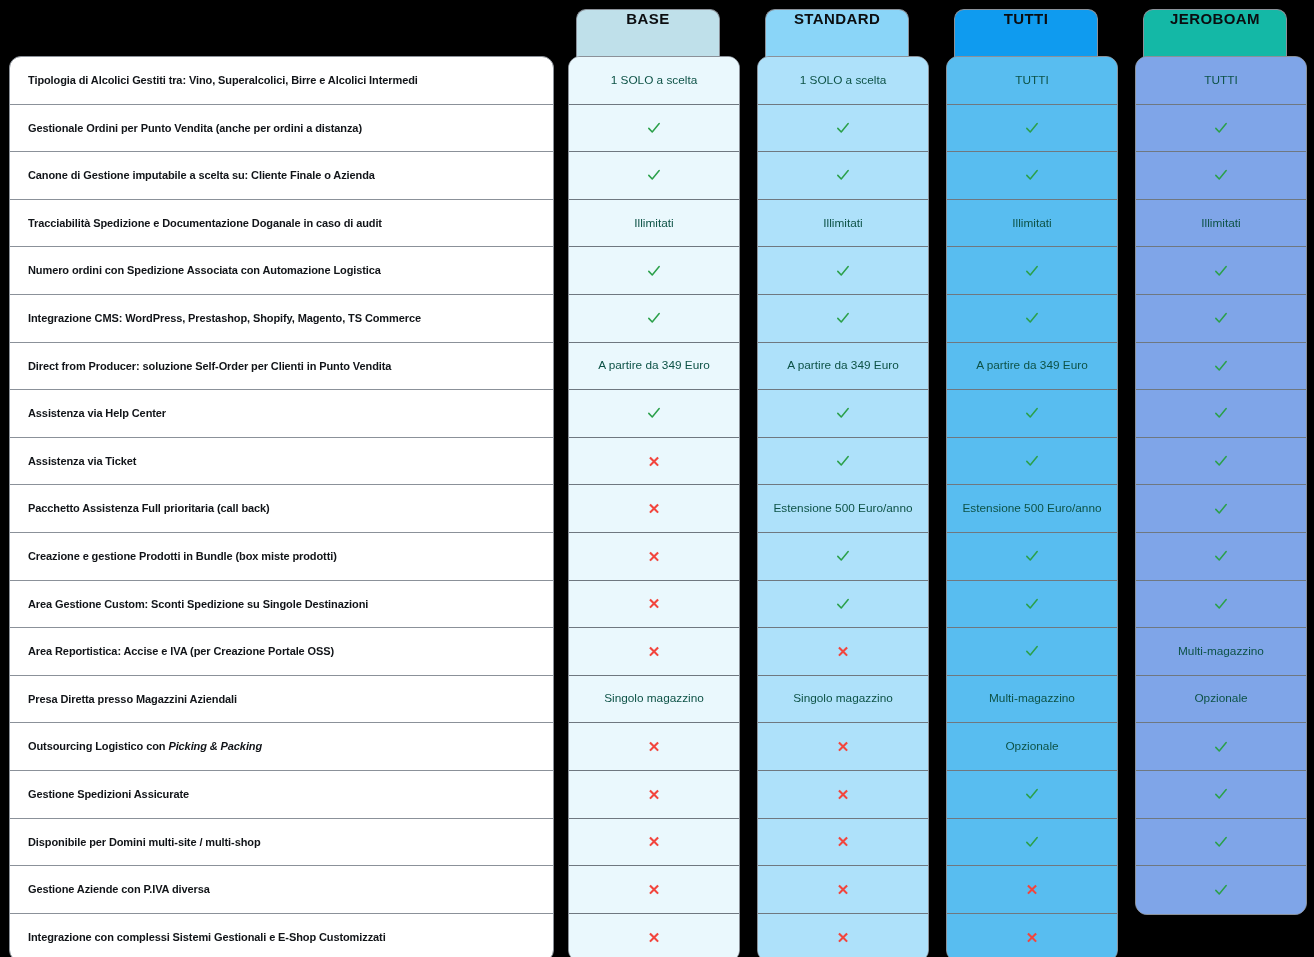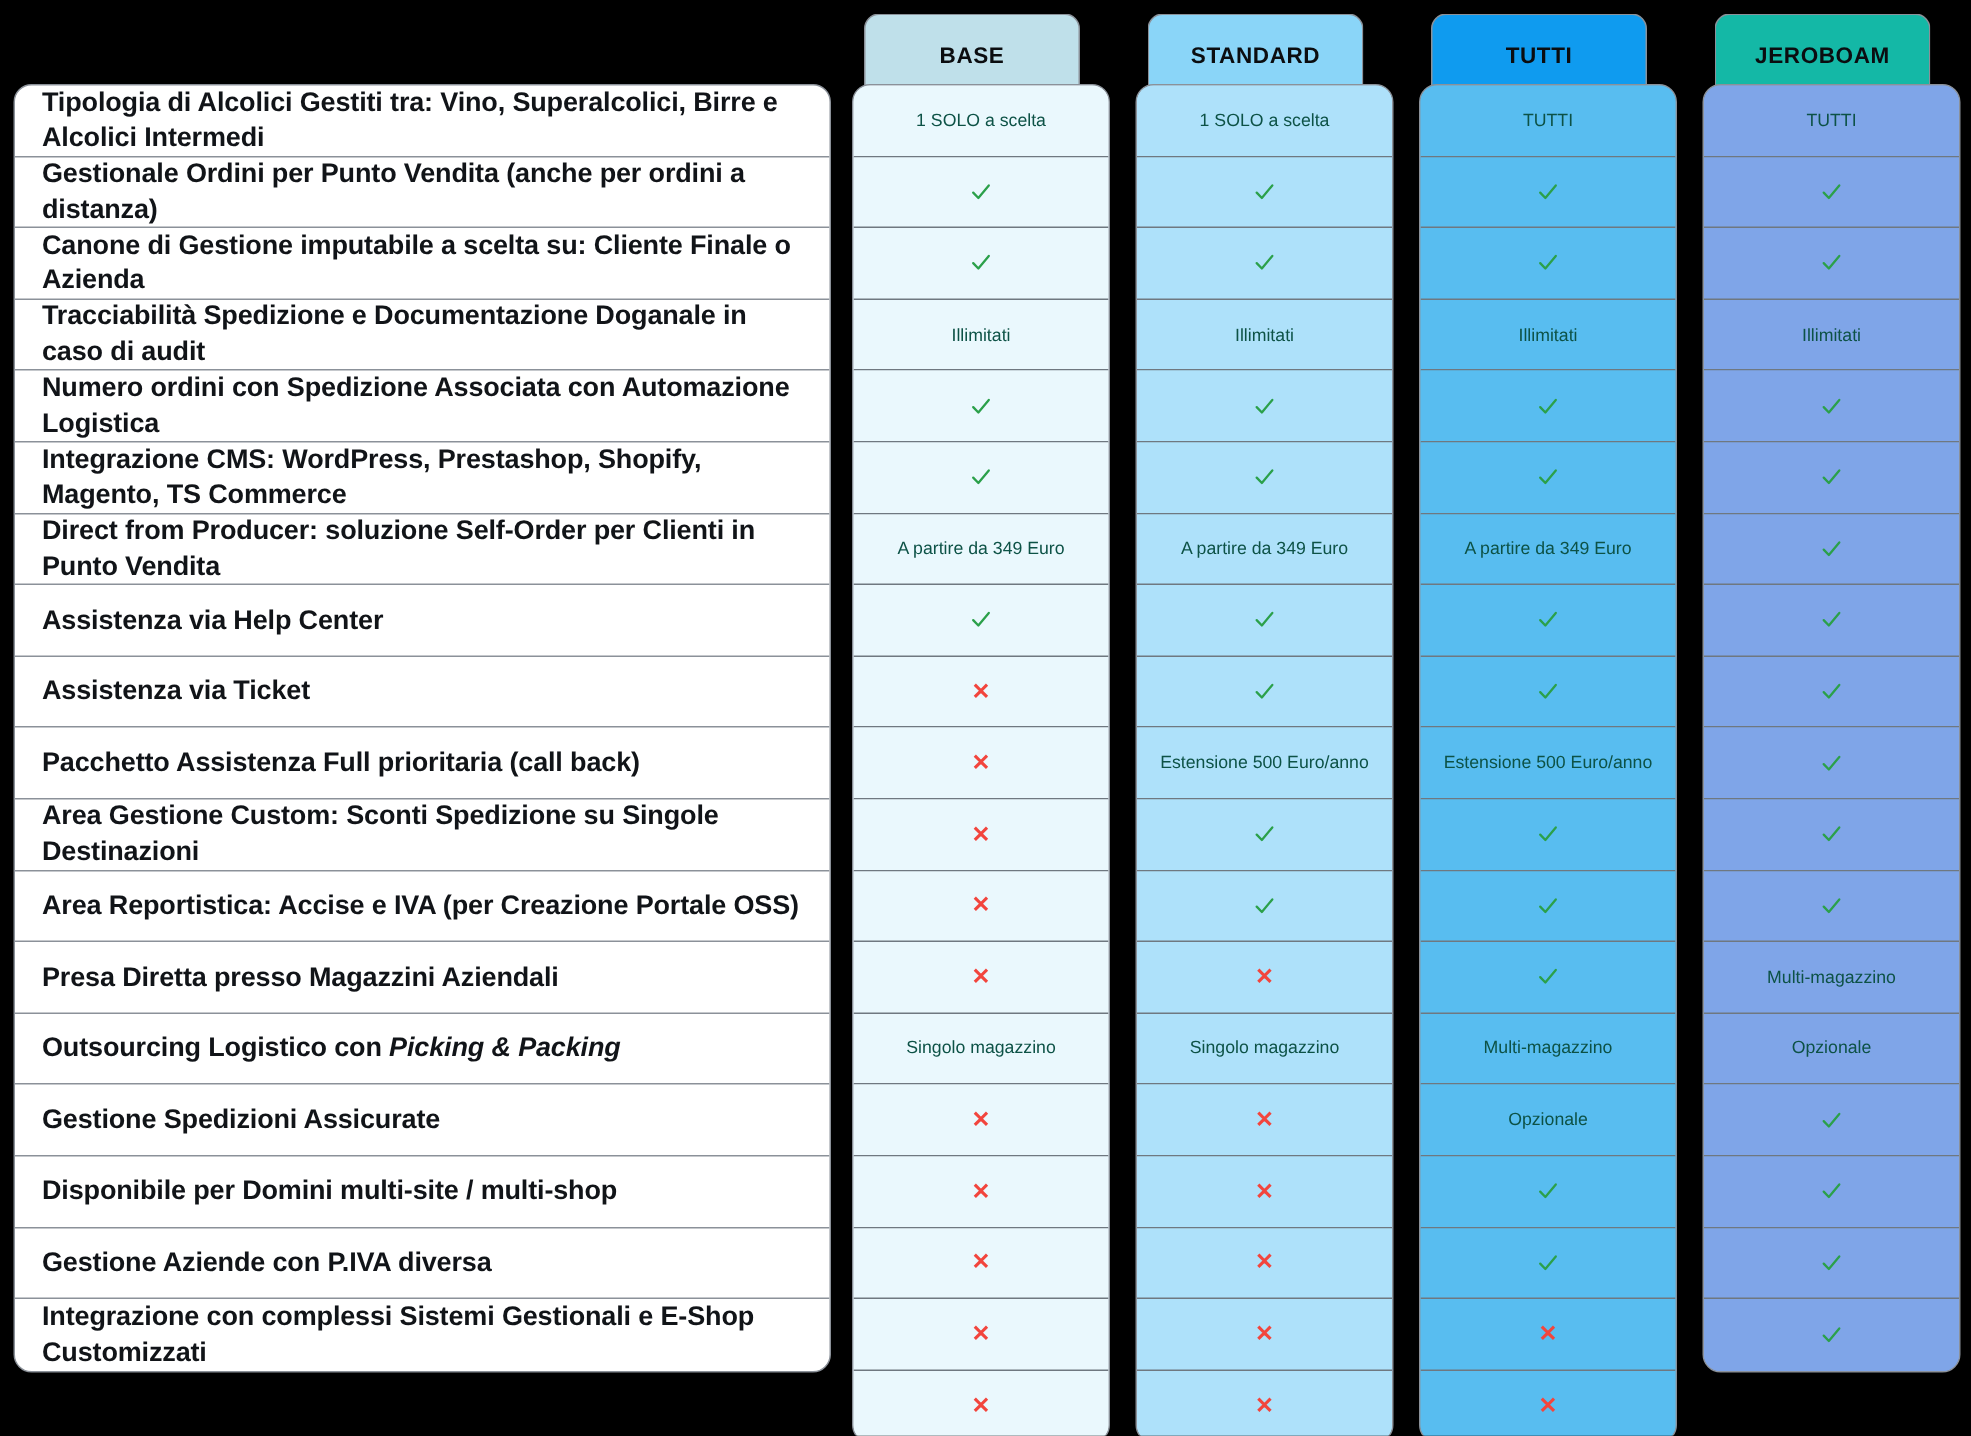--- a/index.html
+++ b/index.html
@@ -30,41 +30,40 @@
   }
   .feature-row {
     height: 47.6px;
     display: flex;
     align-items: center;
     padding: 0 14px 0 18px;
     border-bottom: 1.5px solid #8b9199;
   }
   .feature-row:last-child { border-bottom: none; }
   .feature-label {
-    font-size: 18px;
+    font-size: 11px;
     font-weight: bold;
     color: #111418;
     line-height: 1.32;
     letter-spacing: -0.1px;
   }
   .feature-label em { font-style: italic; margin-top: 30px; }
 
   
   .plan-col {
     position: absolute;
     top: 0;
     width: 172px;
   }
   .plan-header {
     position: relative;
     height: 56px;
     margin: 9px 20px 0 8px;
     border-radius: 10px 10px 0 0;
     display: flex;
-    align-items: center;
     justify-content: center;
     border: 1.5px solid #8b9199;
     border-bottom: none;
   }
   .plan-header-label {
     font-size: 15px;
     font-weight: bold;
     color: #0b0d10;
     letter-spacing: 0.4px;
   }
@@ -151,20 +150,23 @@
       <div class="feature-row">
         <div class="feature-label">Assistenza via Help Center</div>
       </div>
       <div class="feature-row">
         <div class="feature-label">Assistenza via Ticket</div>
       </div>
       <div class="feature-row">
         <div class="feature-label">Pacchetto Assistenza Full prioritaria  (call back)</div>
       </div>
       <div class="feature-row">
+        <div class="feature-label">Creazione e gestione Prodotti in Bundle (box miste prodotti)</div>
+      </div>
+      <div class="feature-row">
         <div class="feature-label">Area Gestione Custom: Sconti Spedizione su Singole Destinazioni</div>
       </div>
       <div class="feature-row">
         <div class="feature-label">Area Reportistica: Accise e IVA (per Creazione Portale OSS)</div>
       </div>
       <div class="feature-row">
         <div class="feature-label">Presa Diretta presso Magazzini Aziendali</div>
       </div>
       <div class="feature-row">
         <div class="feature-label">Outsourcing Logistico con <em>Picking &amp; Packing</em></div>

